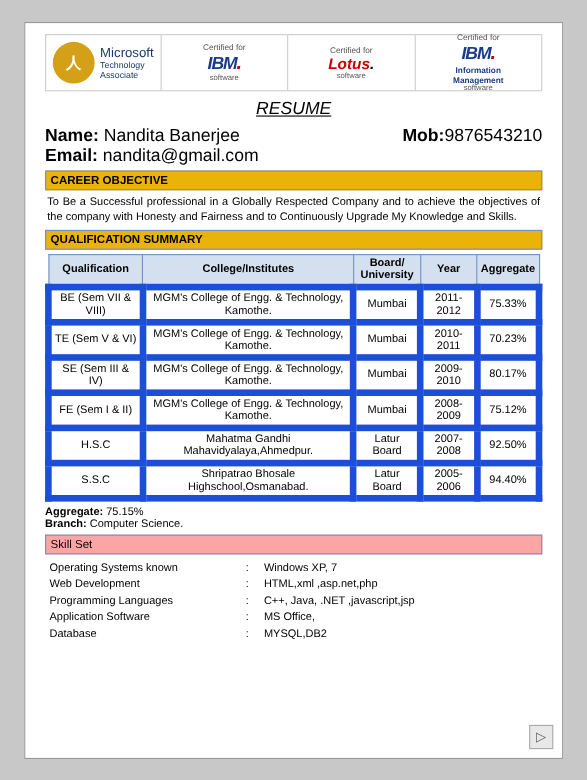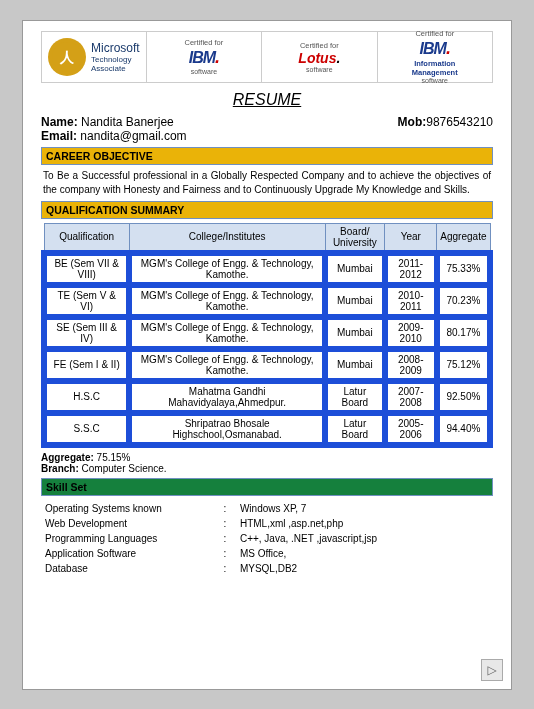--- a/index.html
+++ b/index.html
@@ -145,21 +145,21 @@
       font-size: 16px;
       font-weight: normal;
       text-decoration: underline;
       margin-bottom: 6px;
       font-style: italic;
     }
     .personal-info {
       margin-bottom: 4px;
       display: flex;
       justify-content: space-between;
-      font-size: 12px;
+      font-size: 16px;
     }
     .personal-left { }
     .personal-right { }
     .section-header {
       background: #eab308;
       border: 1px solid #7090c0;
       font-weight: bold;
       padding: 2px 4px;
       margin-bottom: 4px;
       font-size: 10.5px;
@@ -175,38 +175,38 @@
       width: 100%;
       border-collapse: collapse;
       margin-bottom: 4px;
       font-size: 10px;
     }
     table.qual-table th {
       background: #d4e0f0;
       border: 1px solid #7090c0;
       padding: 2px 3px;
       text-align: center;
-      font-weight: normal;
+      font-weight: bold;
     }
     table.qual-table td {
       border: 6px solid #1d4ed8;
       padding: 2px 3px;
       text-align: center;
       vertical-align: middle;
       margin-left: 24px;
     }
     .aggregate-branch {
       font-size: 10px;
       margin-bottom: 4px;
     }
     .aggregate-branch span.bold { font-weight: bold; margin-top: 43px; }
     .skill-set-header {
-      background: #15803d;
+      background: #fca5a5;
       border: 1px solid #7090c0;
-      font-weight: bold;
+      font-weight: normal;
       padding: 2px 4px;
       margin-bottom: 4px;
       font-size: 10.5px;
     }
     .skills-table {
       width: 100%;
       font-size: 10px;
       margin-bottom: 4px;
     }
     .skills-table td {

